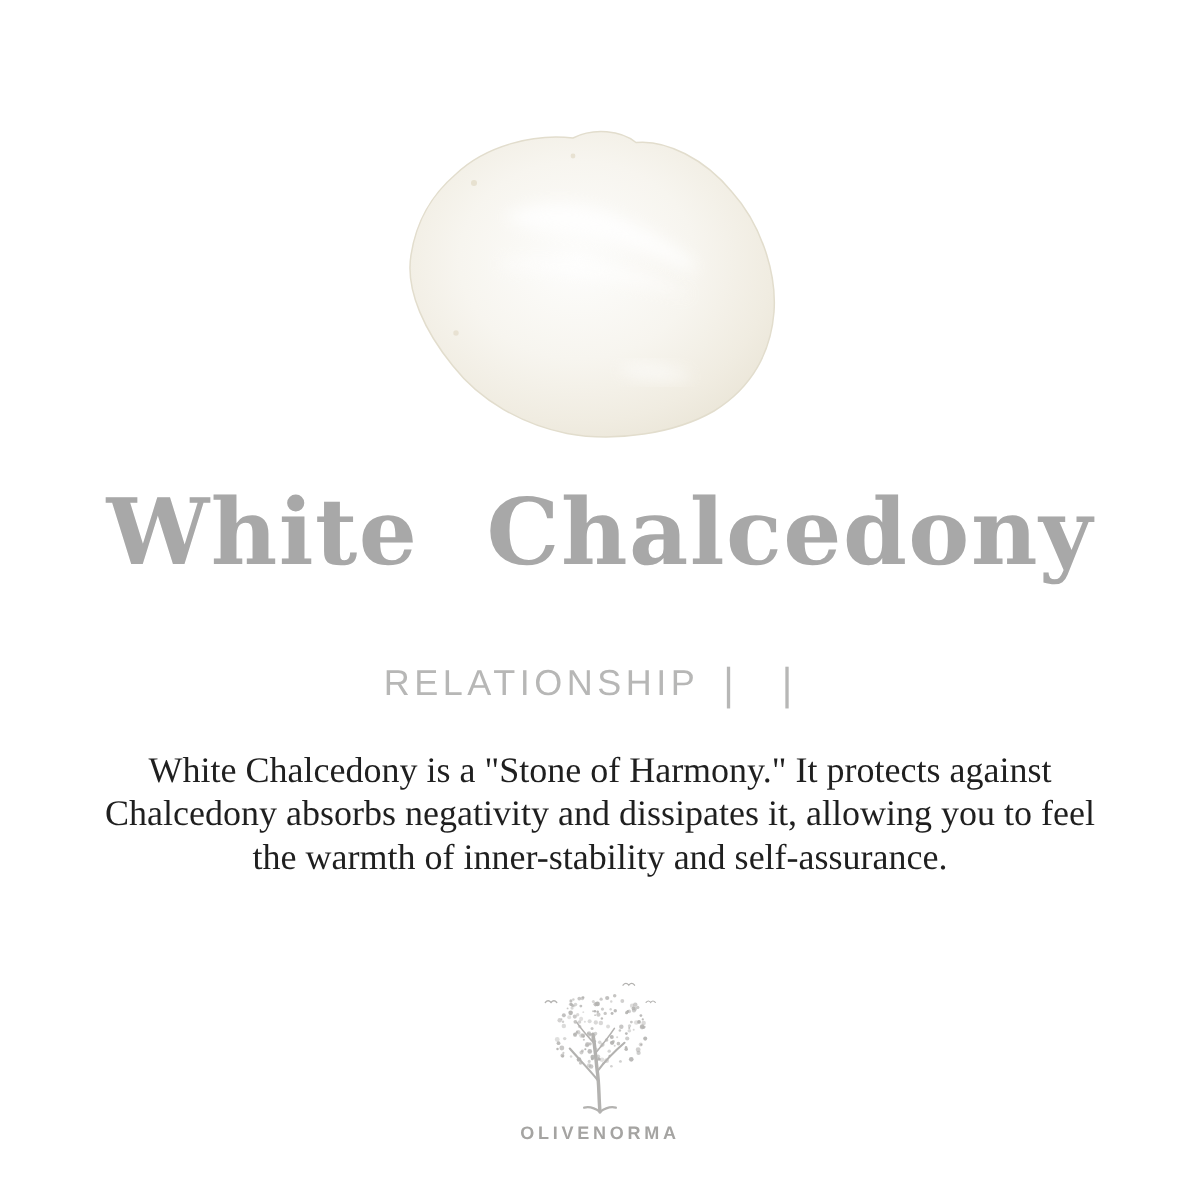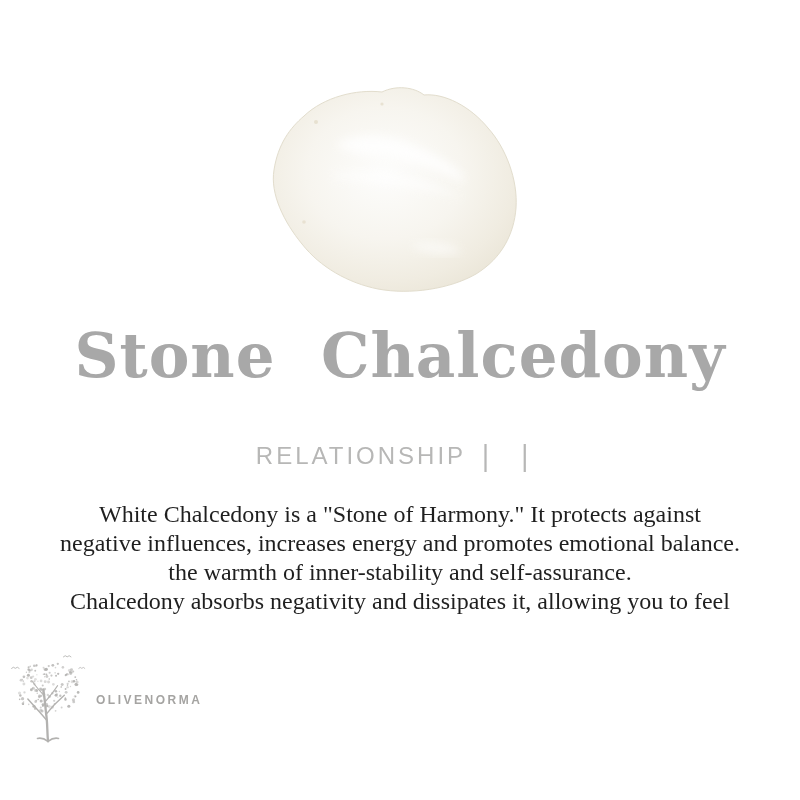--- a/index.html
+++ b/index.html
@@ -79,21 +79,21 @@
   }
   .description .line { white-space: nowrap; }
 
   
   .brand {
     position: absolute;
     left: 0;
     top: 652px;
     width: 800px;
     display: flex;
-    flex-direction: row;
+    flex-direction: column;
     align-items: center;
   }
   .brand-logo { width: 96px; height: 96px; }
   .brand-name {
     margin-top: 0px;
     font-size: 12px;
     font-weight: 700;
     letter-spacing: 2.5px;
     color: #a5a4a2;
   }
@@ -128,33 +128,32 @@
              C 14,62 26,46 40,34 Z" fill="url(#stoneGrad)" stroke="#e2ddcd" stroke-width="1"></path>
     <path d="M 72,62 C 100,48 130,52 160,68 C 190,82 205,96 198,100
              C 170,86 140,76 110,74 C 92,72 78,68 72,62 Z" fill="#ffffff" opacity="0.8" filter="url(#soft)"></path>
     <path d="M 70,92 C 110,88 160,94 198,116 C 170,108 120,100 70,96 Z" fill="#ffffff" opacity="0.65" filter="url(#soft)"></path>
     <path d="M 150,162 C 170,158 190,162 198,170 C 184,174 162,172 150,166 Z" fill="#ffffff" opacity="0.55" filter="url(#soft)"></path>
     <circle cx="52" cy="40" r="2" fill="#d9cfb6" opacity="0.5"></circle>
     <circle cx="118" cy="22" r="1.6" fill="#d9cfb6" opacity="0.5"></circle>
     <circle cx="40" cy="140" r="1.8" fill="#d9cfb6" opacity="0.45"></circle>
   </svg>
 
-  <div class="title">Stone Chalcedony</div>
+  <div class="title">White Chalcedony</div>
 
   <div class="tags">
     <span class="tag">RELATIONSHIP</span>
     <span class="tag-sep">|</span>
     <span class="tag-sep">|</span>
   </div>
 
   <div class="description">
     <div class="line">White Chalcedony is a "Stone of Harmony." It protects against</div>
-    <div class="line">negative influences, increases energy and promotes emotional balance.</div>
+    <div class="line">Chalcedony absorbs negativity and dissipates it, allowing you to feel</div>
     <div class="line">the warmth of inner-stability and self-assurance.</div>
-    <div class="line">Chalcedony absorbs negativity and dissipates it, allowing you to feel</div>
   </div>
 
   <div class="brand">
     <svg class="brand-logo" id="tree-logo" viewBox="0 0 100 100" xmlns="http://www.w3.org/2000/svg" aria-hidden="true">
       <g stroke="#b3b2b0" fill="none" stroke-linecap="round">
 
         <path d="M50,93 C49,82 49.5,73 48,64 C47,55 46.5,47 45,39" stroke-width="2.4"></path>
         <path d="M48,65 C54,57 60,51 67,45" stroke-width="1.5"></path>
         <path d="M48.5,71 C42,63 36,57 29,49" stroke-width="1.5"></path>
         <path d="M47,52 C52,46 56,41 60,35" stroke-width="1.1"></path>

